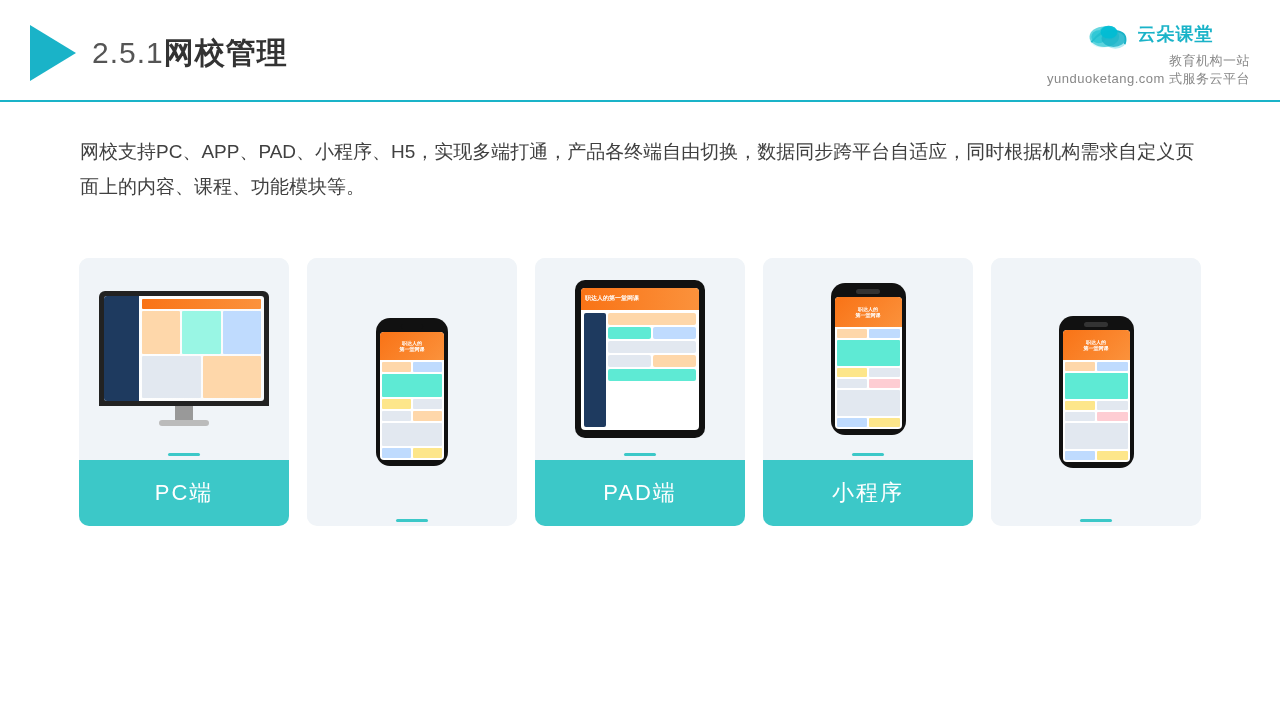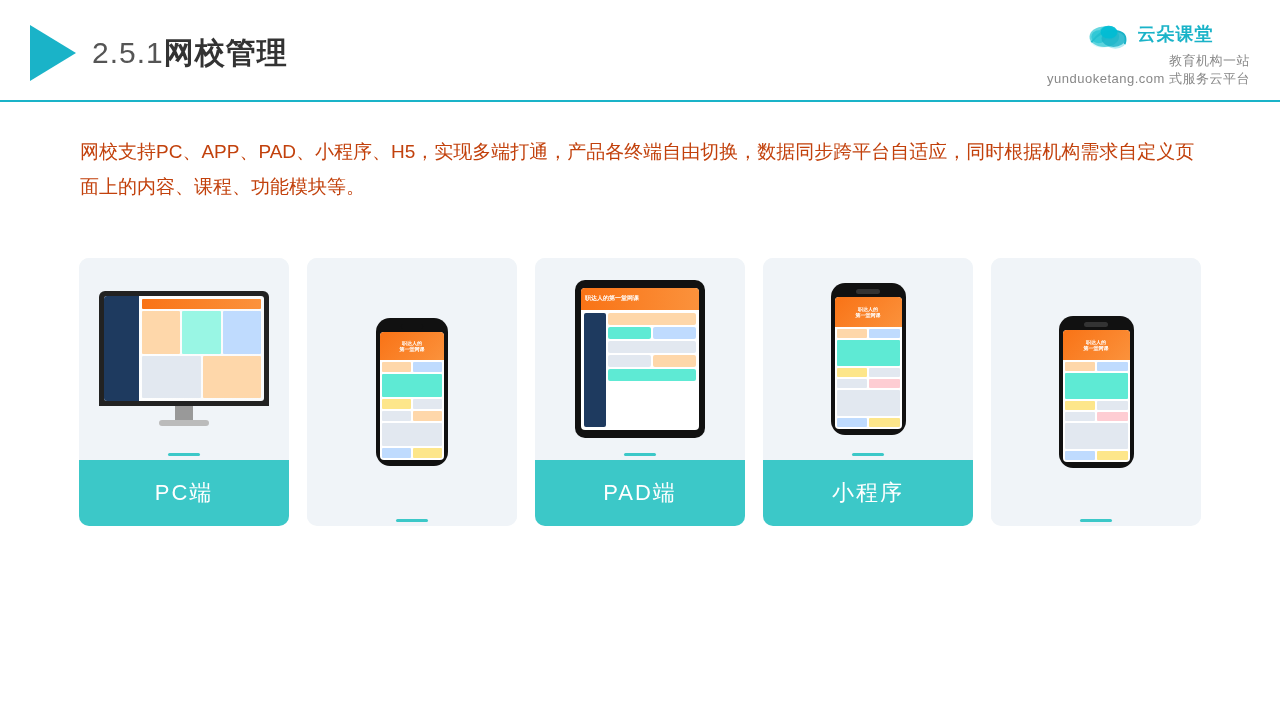--- a/index.html
+++ b/index.html
@@ -70,21 +70,21 @@
       color: #888;
       text-align: right;
       margin-top: 2px;
       letter-spacing: 0.5px;
     }
 
     
     .description {
       padding: 32px 80px 16px 80px;
       font-size: 19px;
-      color: #c2410c;
+      color: #404040;
       line-height: 1.85;
     }
 
     
     .cards-section {
       display: flex;
       justify-content: center;
       gap: 18px;
       padding: 28px 60px 16px 60px;
       margin-top: 10px;

